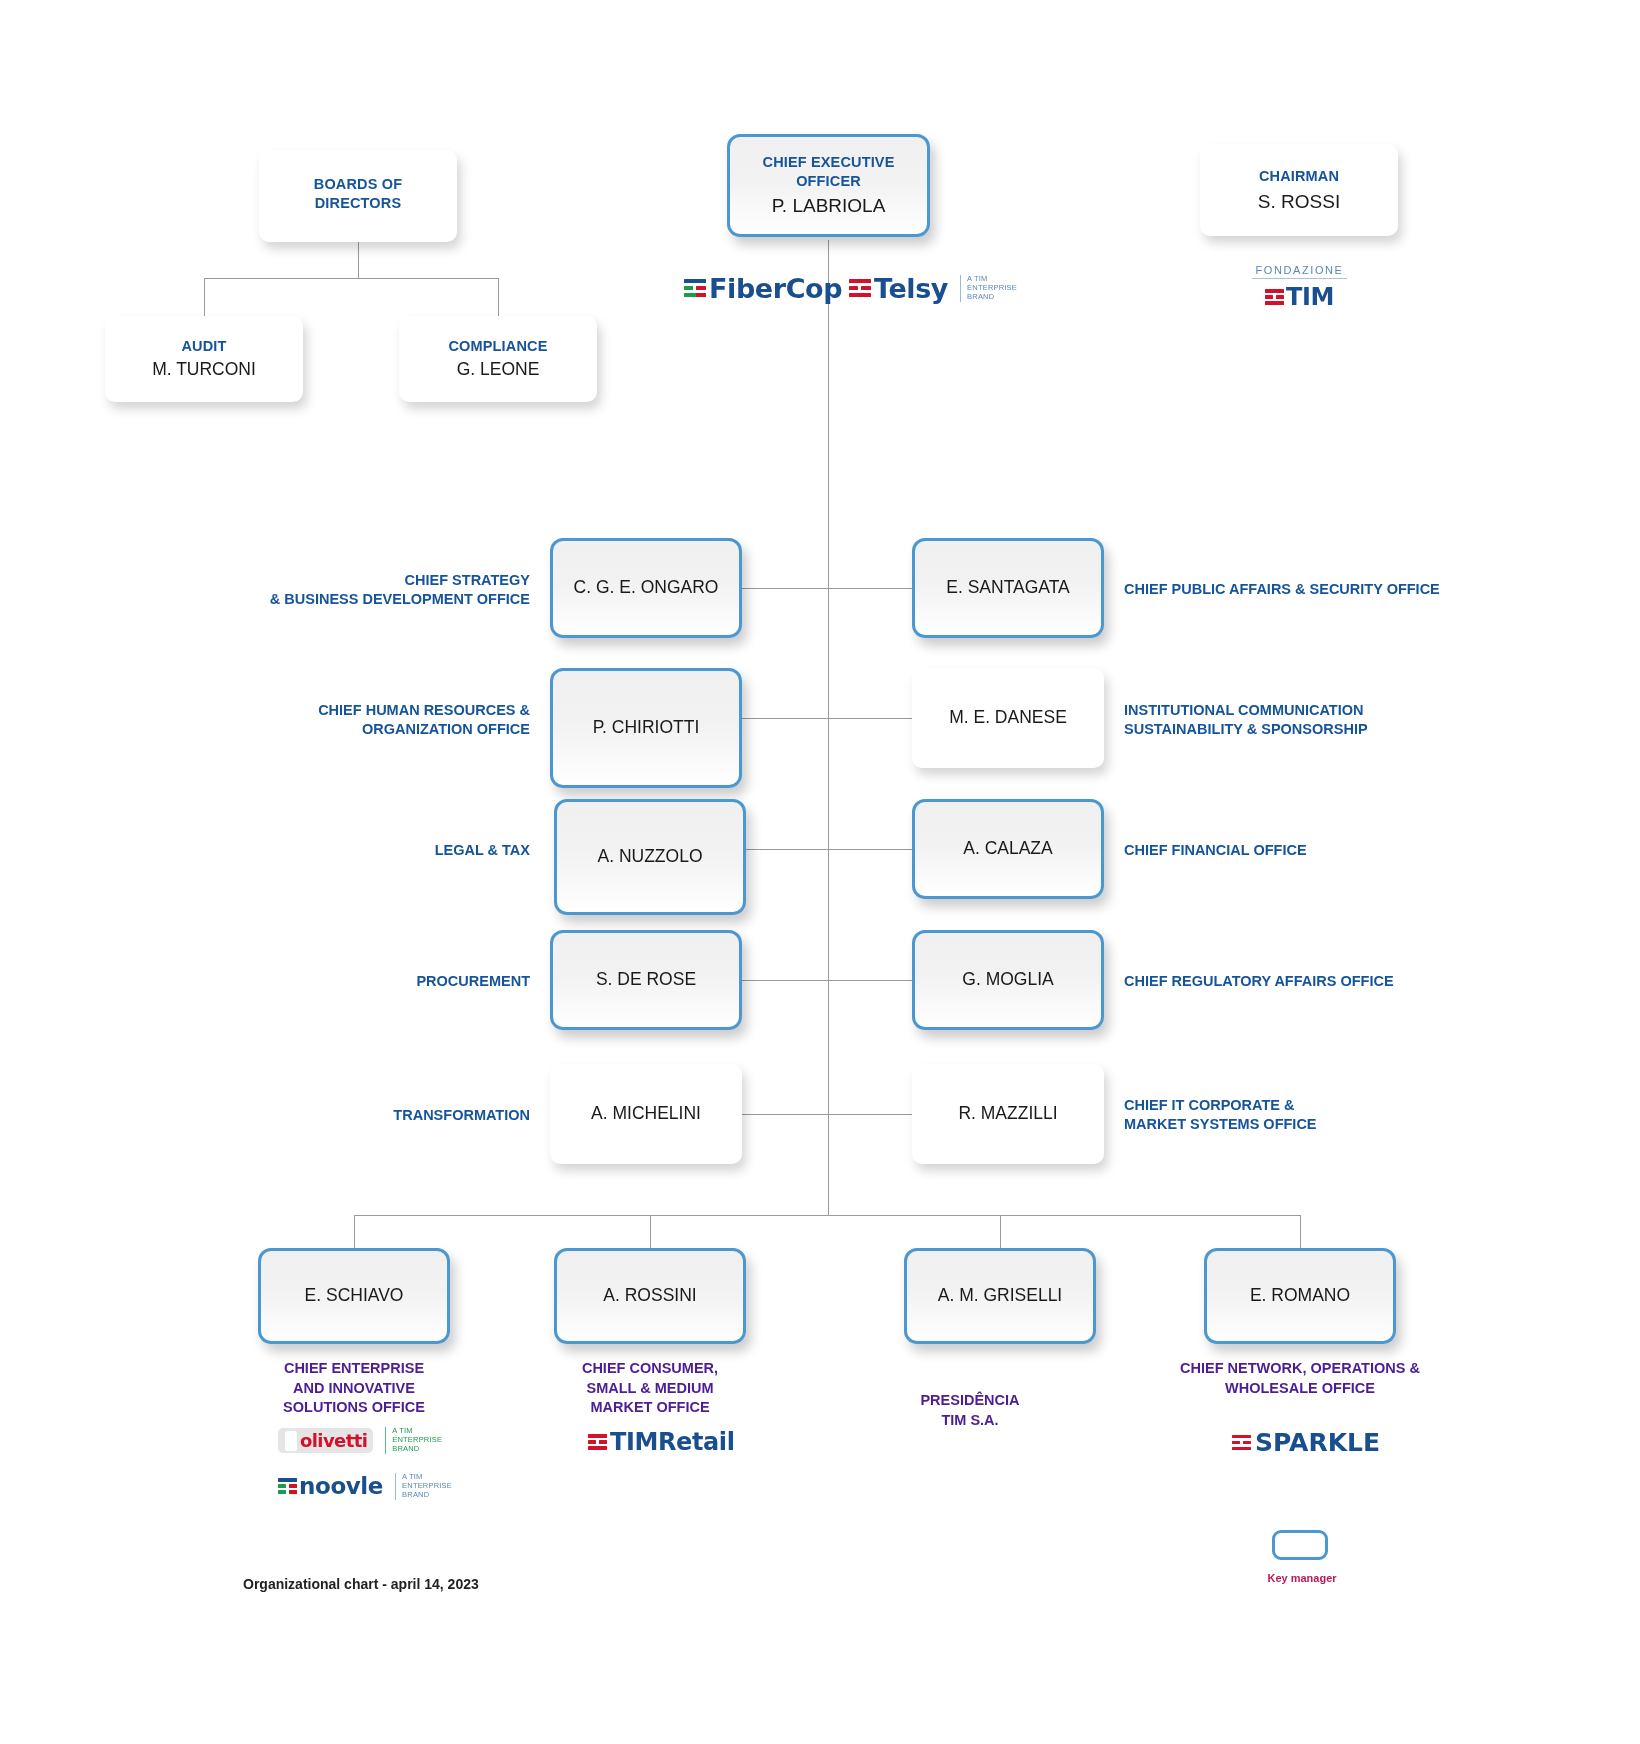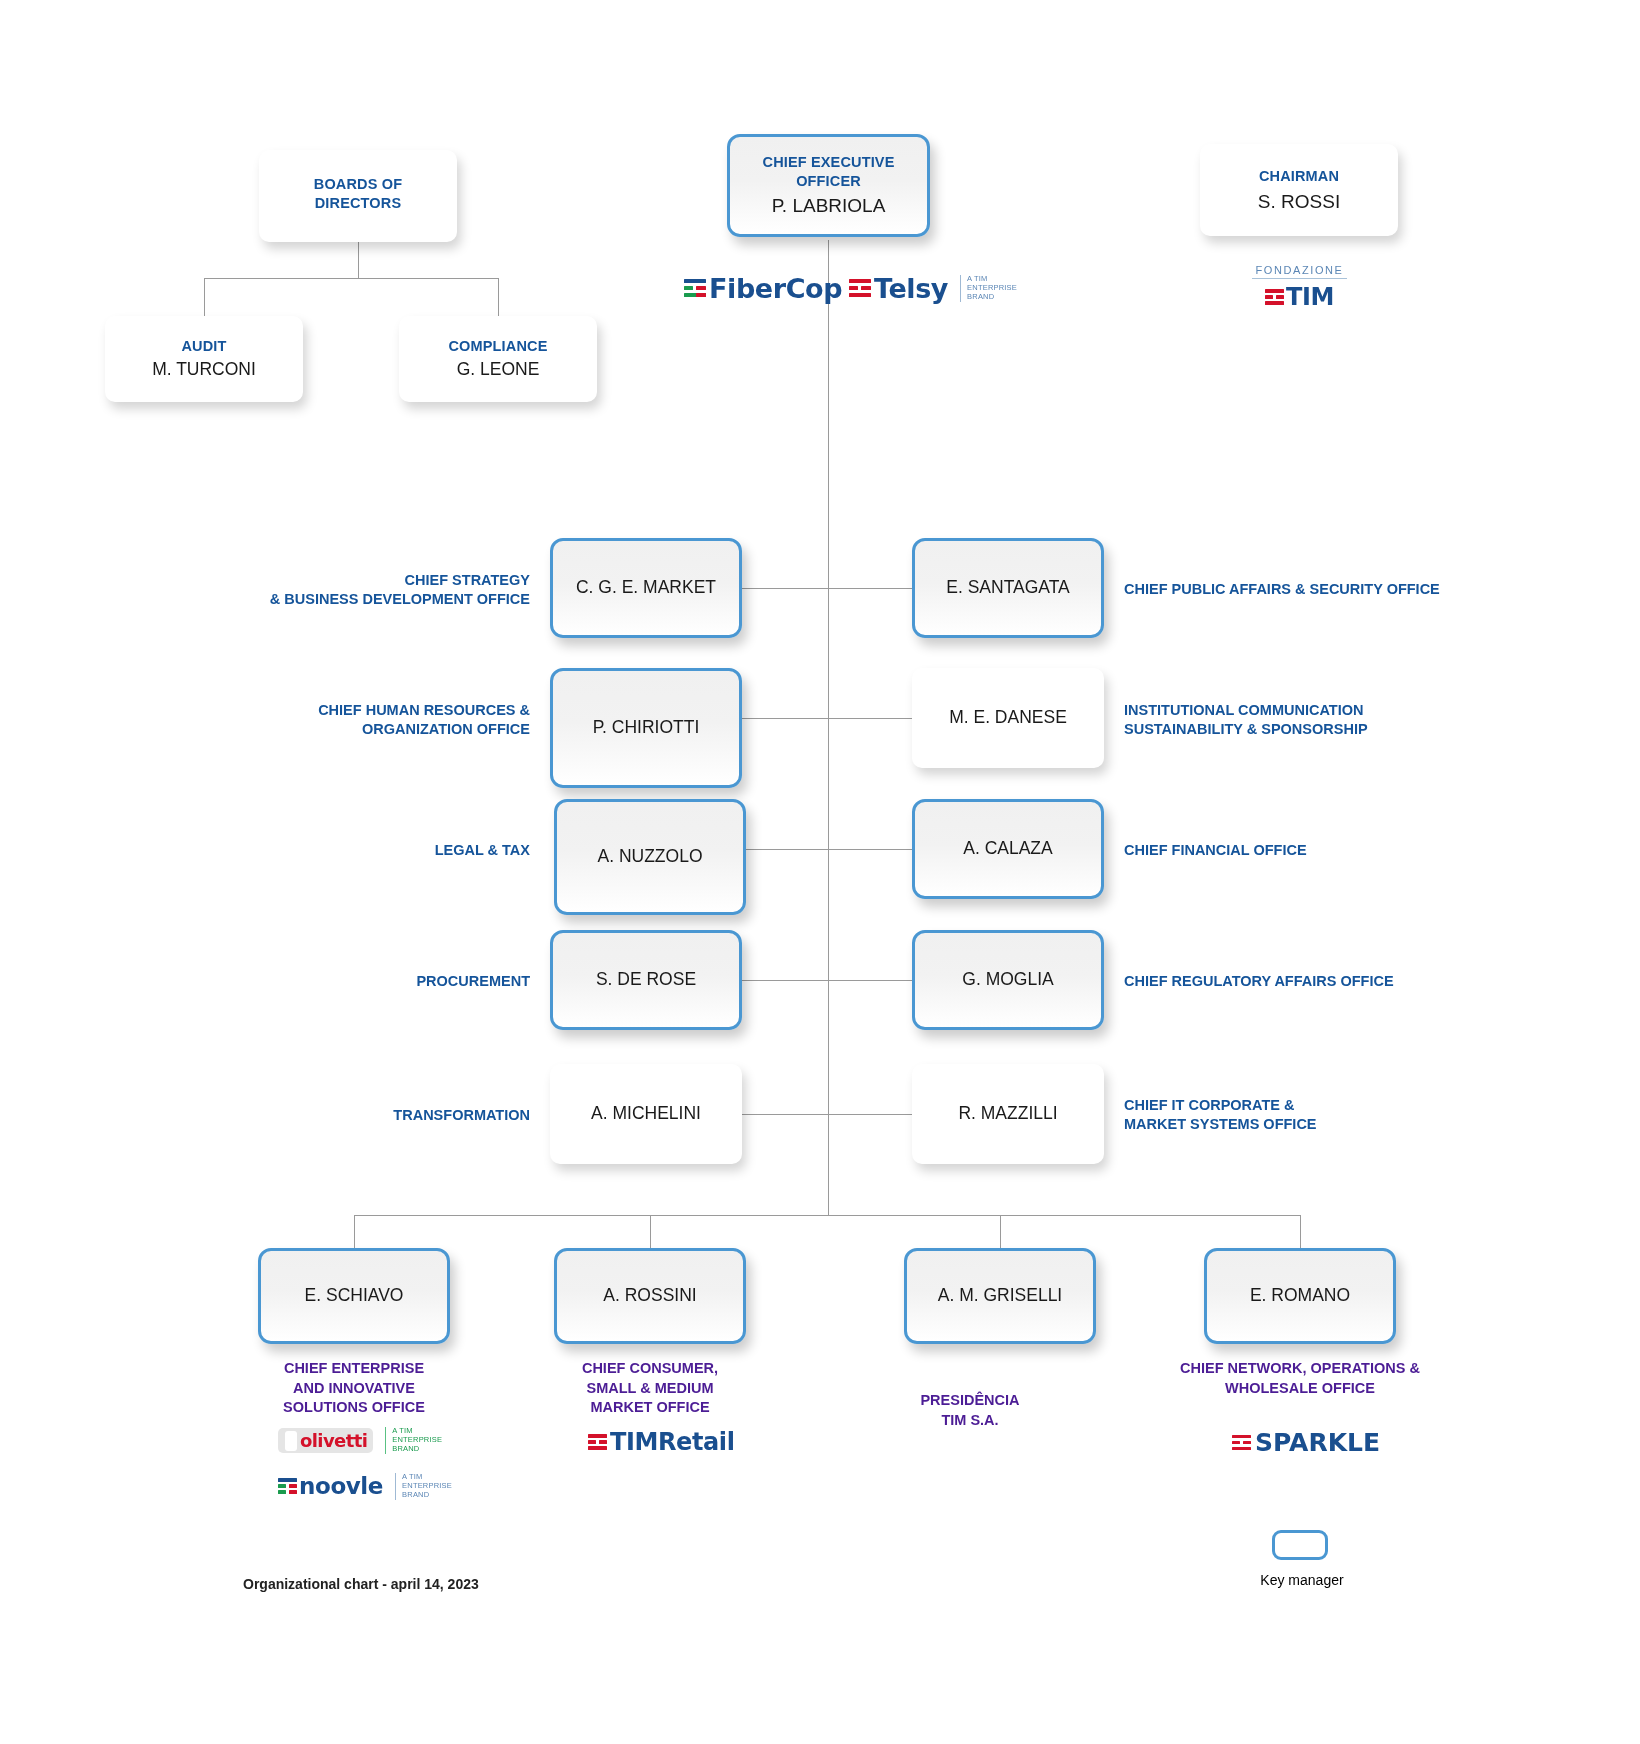--- a/index.html
+++ b/index.html
@@ -134,23 +134,23 @@
   .legend-box {
     position:absolute;
     width: 56px; height: 30px;
     border: 3px solid #4a97d2;
     border-radius: 9px;
     background: #ffffff;
     z-index: 4;
   }
   .legend-label {
     position:absolute;
-    font-size: 14px;
-    color:#000000;
-    font-weight: 400;
+    font-size: 11px;
+    color:#be185d;
+    font-weight: 700;
     z-index: 4;
   }
   .footnote {
     position:absolute;
     font-size: 14px;
     color:#222;
     font-weight: 600;
     z-index: 4;
   }
 </style>
@@ -242,21 +242,21 @@
         <i style="left:0;  top:13px; width:19px; background:#d4112a;"></i>
       </span>
       <span class="logo-text" style="font-size:24px; margin-left:2px;">TIM</span>
     </div>
   </div>
 
   <div class="side-label left" style="left:240px; top:571px; width:290px;">
     <span>CHIEF STRATEGY</span><br><span>&amp; BUSINESS DEVELOPMENT OFFICE</span>
   </div>
   <div class="box key" style="left:550px; top:538px; width:192px; height:100px;">
-    <div class="person small">C. G. E. MARKET</div>
+    <div class="person small">C. G. E. ONGARO</div>
   </div>
 
   <div class="side-label left" style="left:240px; top:701px; width:290px;">
     <span>CHIEF HUMAN RESOURCES &amp;</span><br><span>ORGANIZATION OFFICE</span>
   </div>
   <div class="box key" style="left:550px; top:668px; width:192px; height:120px;">
     <div class="person small">P. CHIRIOTTI</div>
   </div>
 
   <div class="side-label left" style="left:240px; top:841px; width:290px;">

